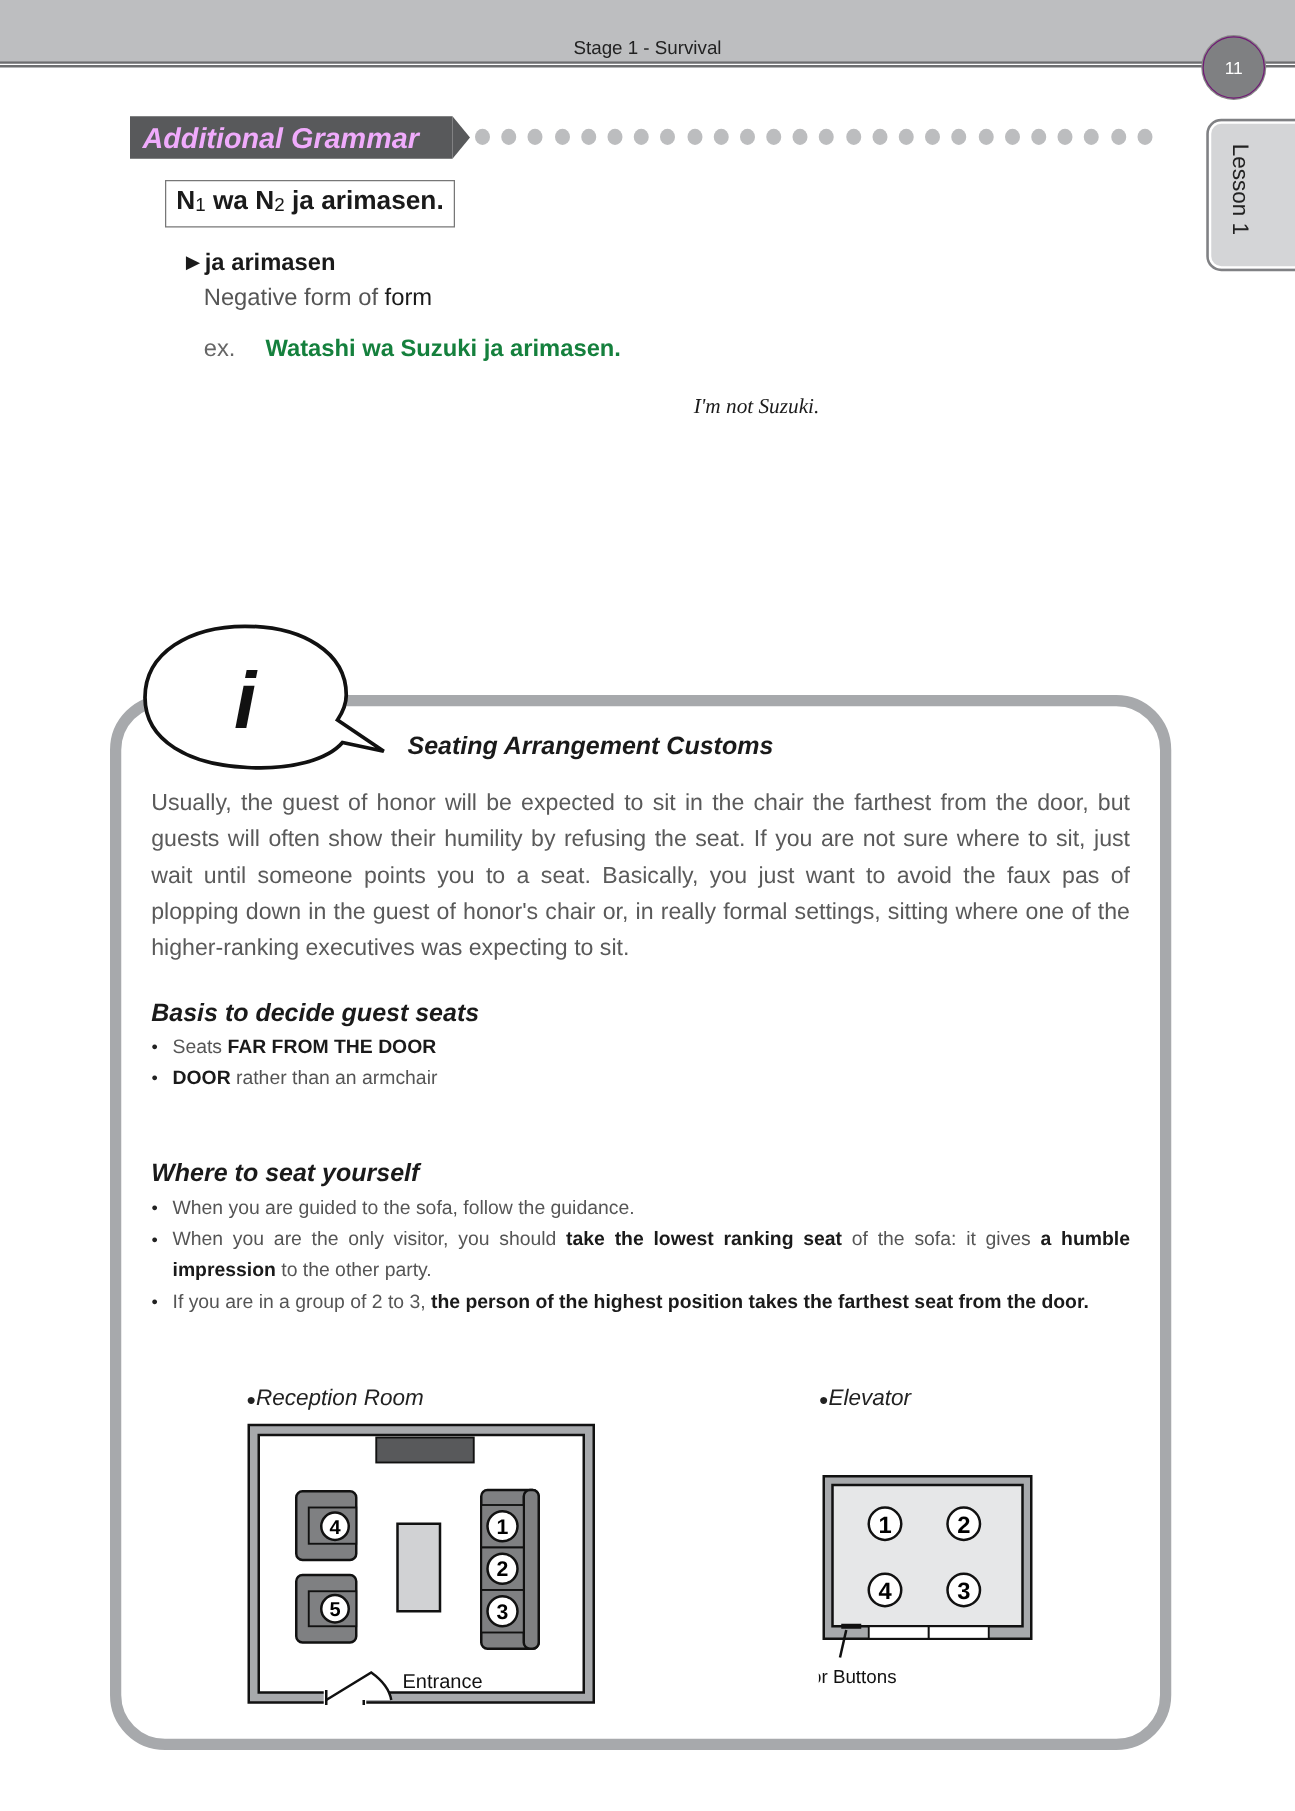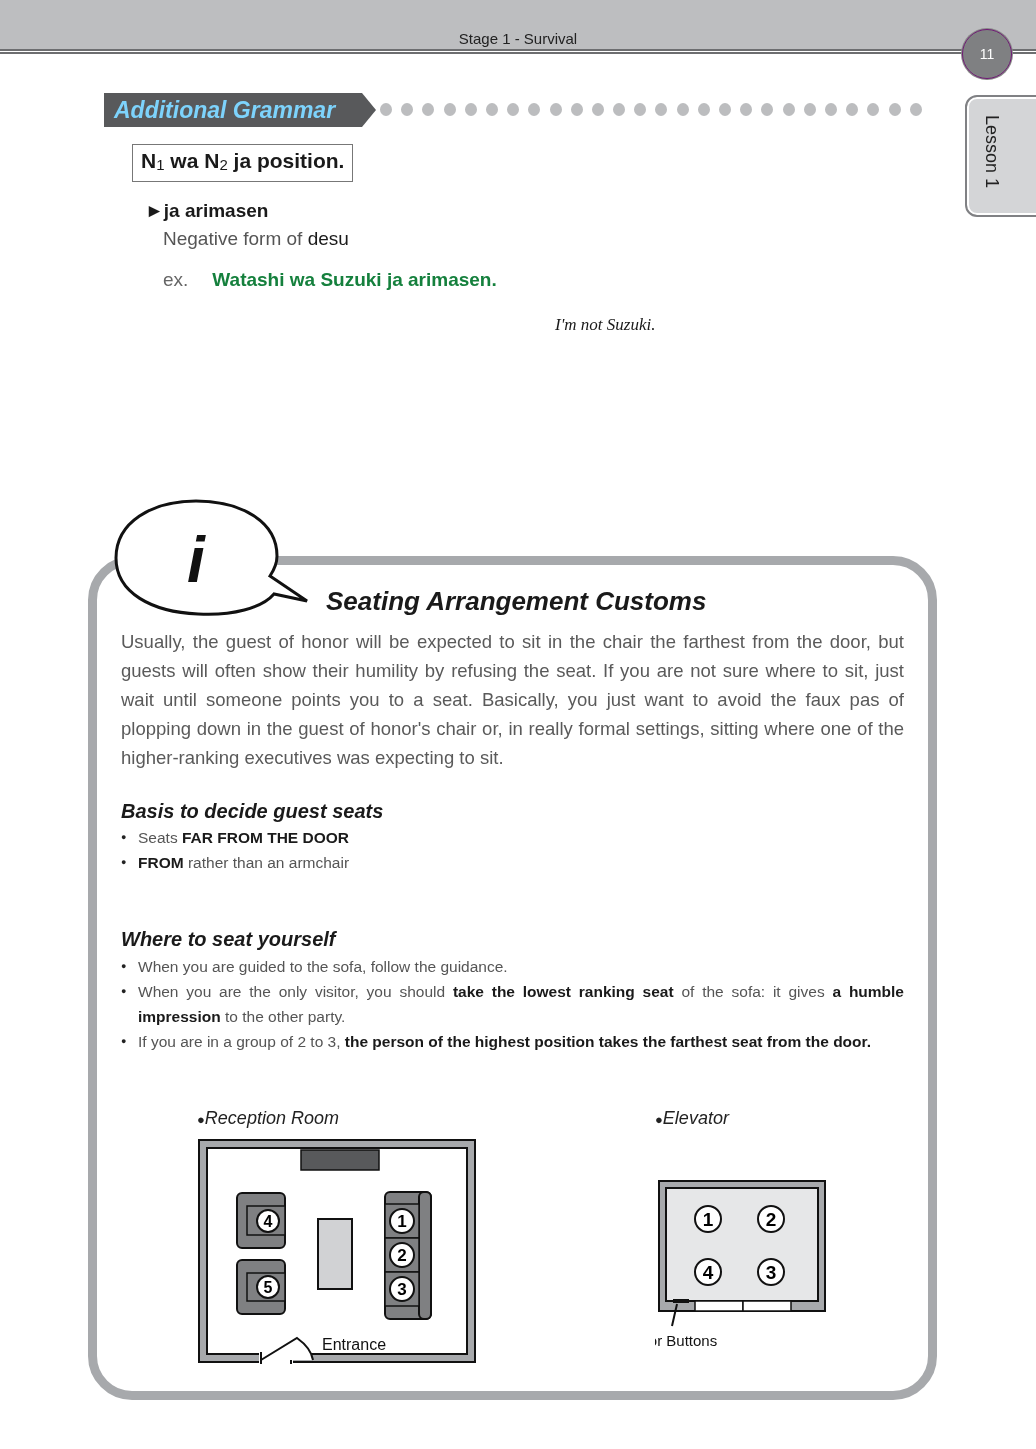--- a/index.html
+++ b/index.html
@@ -3,36 +3,36 @@
 <meta charset="utf-8">
 <style>
   html, body { margin:0; padding:0; }
   body { width:1036px; height:1449px; position:relative; background:#fff; font-family:"Liberation Sans", sans-serif; color:#1a1a1a; overflow:hidden; }
   .header-band { position:absolute; left:0; top:0; width:1036px; height:49px; background:#bdbec0; }
   .header-rule { position:absolute; left:0; top:49px; width:1036px; height:5px; background:#fff; border-top:2px solid #6d6e70; border-bottom:2px solid #6d6e70; box-sizing:border-box; }
   .header-title { position:absolute; left:0; width:1036px; top:30px; text-align:center; font-size:15px; color:#222; }
   .page-num { position:absolute; left:962px; top:29px; width:48px; height:48px; border-radius:50%; background:#7f8082; border:1px solid #701a75; box-shadow:0 0 0 1px #888; color:#fff; font-size:14px; text-align:center; line-height:48px; }
   .lesson-tab { position:absolute; left:965px; top:95px; width:80px; height:122px; border:2px solid #808184; border-radius:12px 0 0 12px; background:#d4d5d7; box-sizing:border-box; box-shadow:inset 0 0 0 2px #fff; }
   .lesson-tab span { position:absolute; left:14px; top:18px; writing-mode:vertical-rl; font-size:18px; color:#222; }
-  .ag-banner { position:absolute; left:104px; top:93px; height:34px; width:258px; background:#58595b; color:#7dd3fc; font-weight:bold; font-style:italic; font-size:23px; line-height:34px; padding-left:10px; box-sizing:border-box; }
+  .ag-banner { position:absolute; left:104px; top:93px; height:34px; width:258px; background:#58595b; color:#f0abfc; font-weight:bold; font-style:italic; font-size:23px; line-height:34px; padding-left:10px; box-sizing:border-box; }
   .ag-arrow { position:absolute; left:362px; top:93px; width:0; height:0; border-top:17px solid transparent; border-bottom:17px solid transparent; border-left:14px solid #58595b; }
   .dots { position:absolute; left:380px; top:103px; display:flex; gap:9.2px; }
   .dots i { display:block; width:12px; height:13px; border-radius:50%; background:#bcbdbf; }
   .pattern-box { position:absolute; left:132px; top:144px; padding:2px 8px; border:1px solid #777; font-size:21px; font-weight:bold; line-height:28px; }
   .pattern-box sub { font-size:15px; vertical-align:-2px; font-weight:normal; }
   .bullet-head { position:absolute; left:145px; top:200px; font-size:19px; font-weight:bold; }
   .def { position:absolute; left:163px; top:228px; font-size:19px; color:#555; font-weight:300; }
   .def b { color:#1a1a1a; }
   .example { position:absolute; left:163px; top:269px; font-size:19px; }
   .example .ex { color:#666; margin-right:24px; }
   .example b { color:#15803d;margin-top:16px; }
   .example .tr { font-family:"Liberation Serif", serif; font-style:italic; font-size:17px; position:absolute; left:392px; top:2px; white-space:nowrap;margin-top:44px; }
   .info-box { position:absolute; left:88px; top:556px; width:849px; height:844px; border:9px solid #a7a9ac; border-radius:44px; box-sizing:border-box; }
   .info-bubble { position:absolute; left:112px; top:498px; }
-  .info-title { position:absolute; left:326px; top:586px; font-size:26px; font-weight:bold; font-style:italic; color:#1a1a1a; }
+  .info-title { position:absolute; left:326px; top:586px; font-size:20px; font-weight:bold; font-style:italic; color:#1a1a1a; }
   .info-para { position:absolute; left:121px; top:627px; width:783px; font-size:18.5px; line-height:29px; color:#5a5a5a; text-align:justify; }
   .sub-h { position:absolute; left:121px; font-size:20px; font-weight:bold; font-style:italic; color:#1a1a1a; }
   .blist { position:absolute; left:121px; width:783px; margin:0; padding:0; list-style:none; font-size:15.5px; color:#555; }
   .blist li { position:relative; padding-left:17px; line-height:25px; text-align:justify; }
   .blist li::before { content:"●"; position:absolute; left:0; top:0; font-size:9px; color:#222; }
   .blist b { color:#1a1a1a; }
   .diag-label { position:absolute; font-size:18px; font-style:italic; color:#222; }
   .diag-label::before { content:"●"; font-size:13px; font-style:normal; }
   svg text { font-family:"Liberation Sans", sans-serif; }
 </style>
@@ -72,46 +72,46 @@
     <i></i>
     <i></i>
     <i></i>
     <i></i>
     <i></i>
     <i></i>
     <i></i>
   </div>
 
 <div class="pattern-box">
-  <span>N</span><sub>1</sub><span style="white-space:pre"> wa </span><span>N</span><sub>2</sub><span style="white-space:pre"> ja position.</span>
+  <span>N</span><sub>1</sub><span style="white-space:pre"> wa </span><span>N</span><sub>2</sub><span style="white-space:pre"> ja arimasen.</span>
 </div>
 
 <div class="bullet-head">
   <span>►</span><span>ja arimasen</span>
 </div>
 <div class="def">
-  <span style="white-space:pre">Negative form of </span><b>desu</b>
+  <span style="white-space:pre">Negative form of </span><b>form</b>
 </div>
 <div class="example">
   <span class="ex">ex.</span><b>Watashi wa Suzuki ja arimasen.</b>
   <span class="tr">I'm not Suzuki.</span>
 </div>
 
 <div class="info-box"></div>
 <svg class="info-bubble" width="200" height="120">
   <path d="M158,78 L195,103 L162,96 C150,110 120,118 86,116 C40,114 4,95 4,60 C4,24 40,3 84,3 C130,3 165,24 165,58 C165,66 162,72 158,78 Z" fill="#fff" stroke="#111" stroke-width="3"></path>
   <text x="84" y="84" text-anchor="middle" font-family="Liberation Serif, serif" font-style="italic" font-weight="bold" font-size="64" fill="#111">i</text>
 </svg>
 <div class="info-title">Seating Arrangement Customs</div>
 <div class="info-para">Usually, the guest of honor will be expected to sit in the chair the farthest from the door, but guests will often show their humility by refusing the seat.  If you are not sure where to sit, just wait until someone points you to a seat.  Basically, you just want to avoid the faux pas of plopping down in the guest of honor's chair or, in really formal settings, sitting where one of the higher-ranking executives was expecting to sit.</div>
 
 <div class="sub-h" style="top:800px">Basis to decide guest seats</div>
 <ul class="blist" style="top:825px">
   <li><span style="white-space:pre">Seats </span><b>FAR FROM THE DOOR</b><span></span></li>
-  <li><span></span><b>FROM</b><span style="white-space:pre"> rather than an armchair</span></li>
+  <li><span></span><b>DOOR</b><span style="white-space:pre"> rather than an armchair</span></li>
 </ul>
 
 <div class="sub-h" style="top:928px">Where to seat yourself</div>
 <ul class="blist" style="top:954px">
   <li><span>When you are guided to the sofa, follow the guidance.</span></li>
   <li><span style="white-space:pre-wrap">When you are the only visitor, you should </span><b>take the lowest ranking seat</b><span style="white-space:pre-wrap"> of the sofa: it gives </span><b>a humble impression</b><span style="white-space:pre-wrap"> to the other party.</span></li>
   <li><span style="white-space:pre-wrap">If you are in a group of 2 to 3, </span><b>the person of the highest position takes the farthest seat from the door.</b></li>
 </ul>
 
 <div class="diag-label" style="left:197px; top:1108px"><span>Reception Room</span></div>

